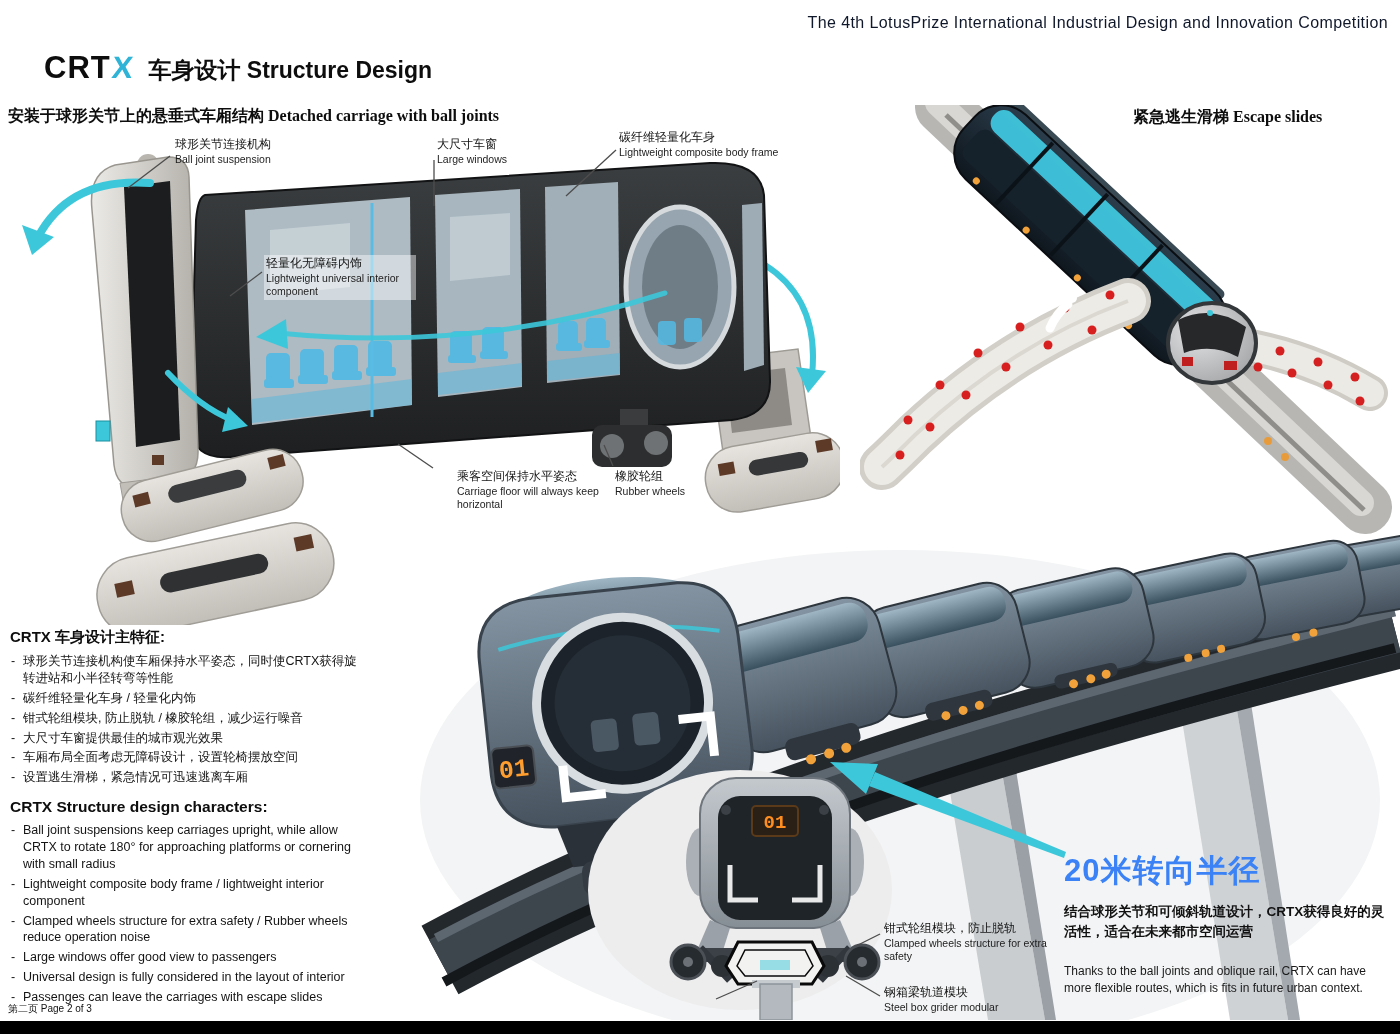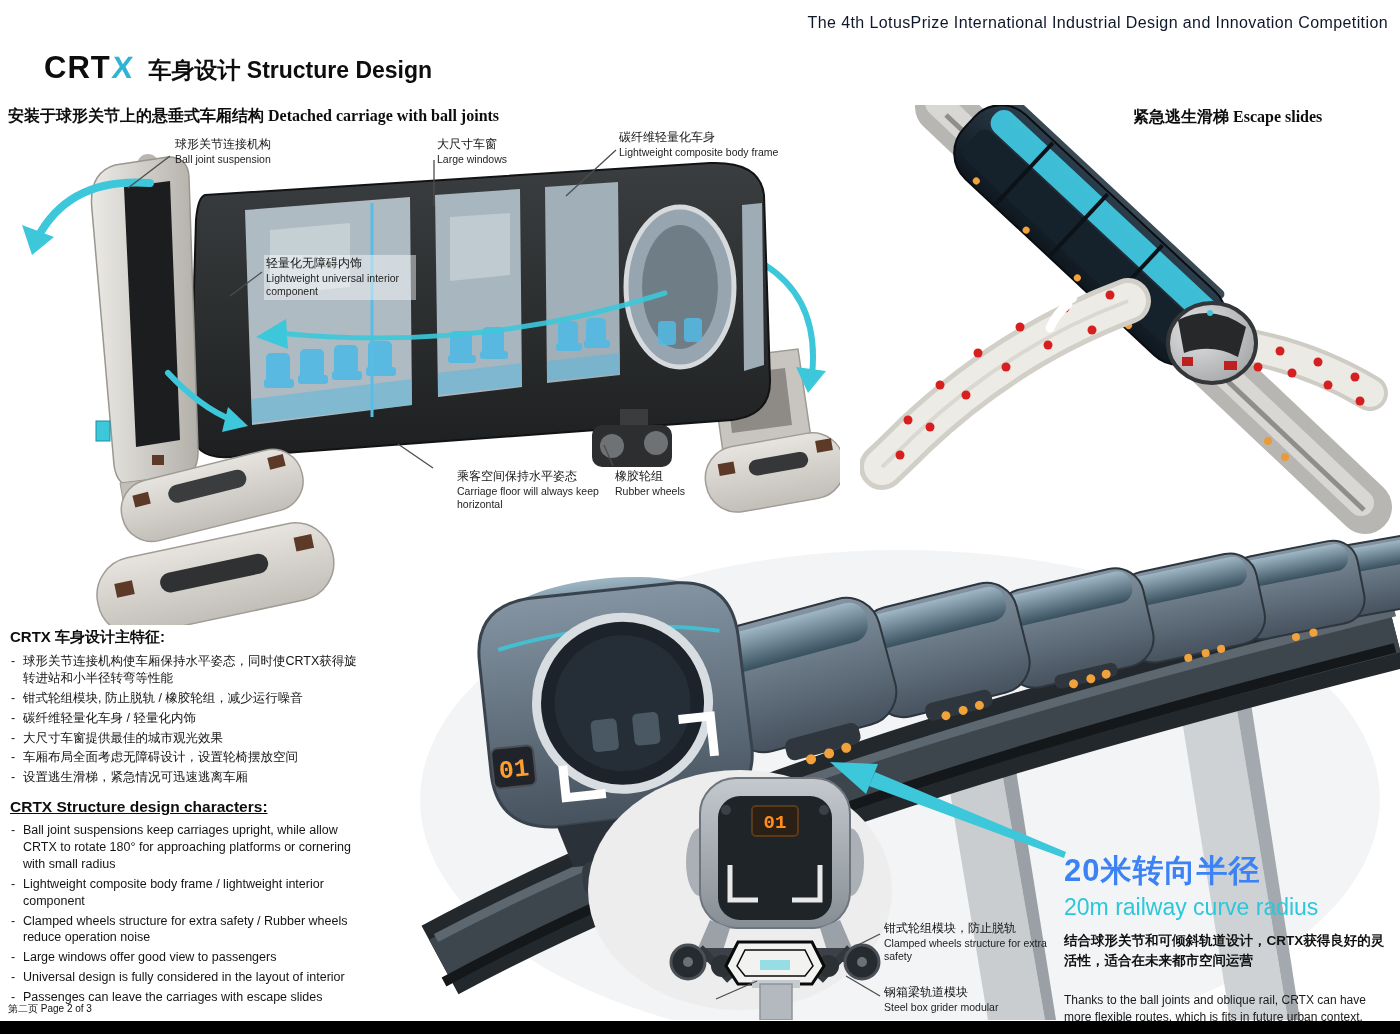--- a/index.html
+++ b/index.html
@@ -13,21 +13,21 @@
   .logo-crt { font-size:31px; font-weight:800; color:#0d0d0d; letter-spacing:1px; }
   .logo-x { font-size:31px; font-weight:700; color:#2fb3d6; margin-left:1px; transform:skewX(-6deg); display:inline-block; }
   .main-title { font-size:23px; font-weight:bold; color:#0d0d0d; margin-left:16px; }
   .section-title { font-size:16px; font-weight:bold; color:#0d0d0d; z-index:10; white-space:nowrap;font-family:Liberation Serif, serif; }
   .callout { z-index:10; line-height:1.3; }
   .callout .zh { font-size:12px; color:#141414; display:block; }
   .callout .en { font-size:10.5px; color:#1d1d1d; display:block; }
   .callout.light-bg { background:rgba(255,255,255,.45); padding:1px 2px; }
   .features { top:628px; left:10px; width:358px; z-index:10; }
   .features .block-title { font-size:15px; font-weight:bold; margin-bottom:6px; color:#0d0d0d; }
-  .features .block-title.en { margin-top:12px; font-size:15.5px;text-decoration:underline; }
+  .features .block-title.en { margin-top:12px; font-size:15.5px; }
   .bullet { position:relative; padding-left:13px; font-size:12.5px; line-height:1.35; color:#141414; margin-bottom:3px; }
   .bullet::before { content:"-"; position:absolute; left:1px; top:0; }
   .curve-block { top:850px; left:1064px; width:332px; z-index:10; }
   .curve-zh { font-size:31px; font-weight:bold; color:#3b82f6; letter-spacing:1px; }
   .curve-en { font-size:23px; color:#2cc7da; margin-top:2px; }
   .curve-desc-zh { font-size:13.5px; font-weight:bold; line-height:1.5; margin-top:10px; color:#111; }
   .curve-desc-en { font-size:12px; line-height:1.45; margin-top:20px; color:#1a1a1a; }
   .footer { top:1002px; left:8px; font-size:10px; color:#111; z-index:10; }
   .bottom-bar { left:0; right:0; bottom:0; height:13px; background:#000; z-index:11; }
   #leader-overlay { left:0; top:0; z-index:6; pointer-events:none; }
@@ -493,40 +493,39 @@
   </div>
   <div class="abs callout" style="left:884px; top:985px;">
     <span class="zh">钢箱梁轨道模块</span>
     <span class="en">Steel box grider modular</span>
   </div>
 
   <div class="abs features">
     <div class="block-title">CRTX 车身设计主特征:</div>
     <div>
       <div class="bullet">球形关节连接机构使车厢保持水平姿态，同时使CRTX获得旋转进站和小半径转弯等性能</div>
+      <div class="bullet">碳纤维轻量化车身 / 轻量化内饰</div>
       <div class="bullet">钳式轮组模块, 防止脱轨 / 橡胶轮组，减少运行噪音</div>
-      <div class="bullet">碳纤维轻量化车身 / 轻量化内饰</div>
       <div class="bullet">大尺寸车窗提供最佳的城市观光效果</div>
       <div class="bullet">车厢布局全面考虑无障碍设计，设置轮椅摆放空间</div>
       <div class="bullet">设置逃生滑梯，紧急情况可迅速逃离车厢</div>
     </div>
     <div class="block-title en">CRTX Structure design characters:</div>
     <div>
       <div class="bullet">Ball joint suspensions keep carriages upright, while allow CRTX to rotate 180° for approaching platforms or cornering with small radius</div>
       <div class="bullet">Lightweight composite body frame / lightweight interior component</div>
       <div class="bullet">Clamped wheels structure for extra safety / Rubber wheels reduce operation noise</div>
       <div class="bullet">Large windows offer good view to passengers</div>
       <div class="bullet">Universal design is fully considered in the layout of interior</div>
       <div class="bullet">Passenges can leave the carriages with escape slides</div>
     </div>
   </div>
 
   <div class="abs curve-block">
     <div class="curve-zh">20米转向半径</div>
-    <div class="curve-en">20m railway curve radius</div>
     <div class="curve-desc-zh">结合球形关节和可倾斜轨道设计，CRTX获得良好的灵活性，适合在未来都市空间运营</div>
     <div class="curve-desc-en">Thanks to the ball joints and oblique rail, CRTX can have more flexible routes, which is fits in future urban context.</div>
   </div>
 
   <div class="abs footer">第二页 Page 2 of 3</div>
   <div class="abs bottom-bar"></div>
 
 </div>
 
 </body></html>

